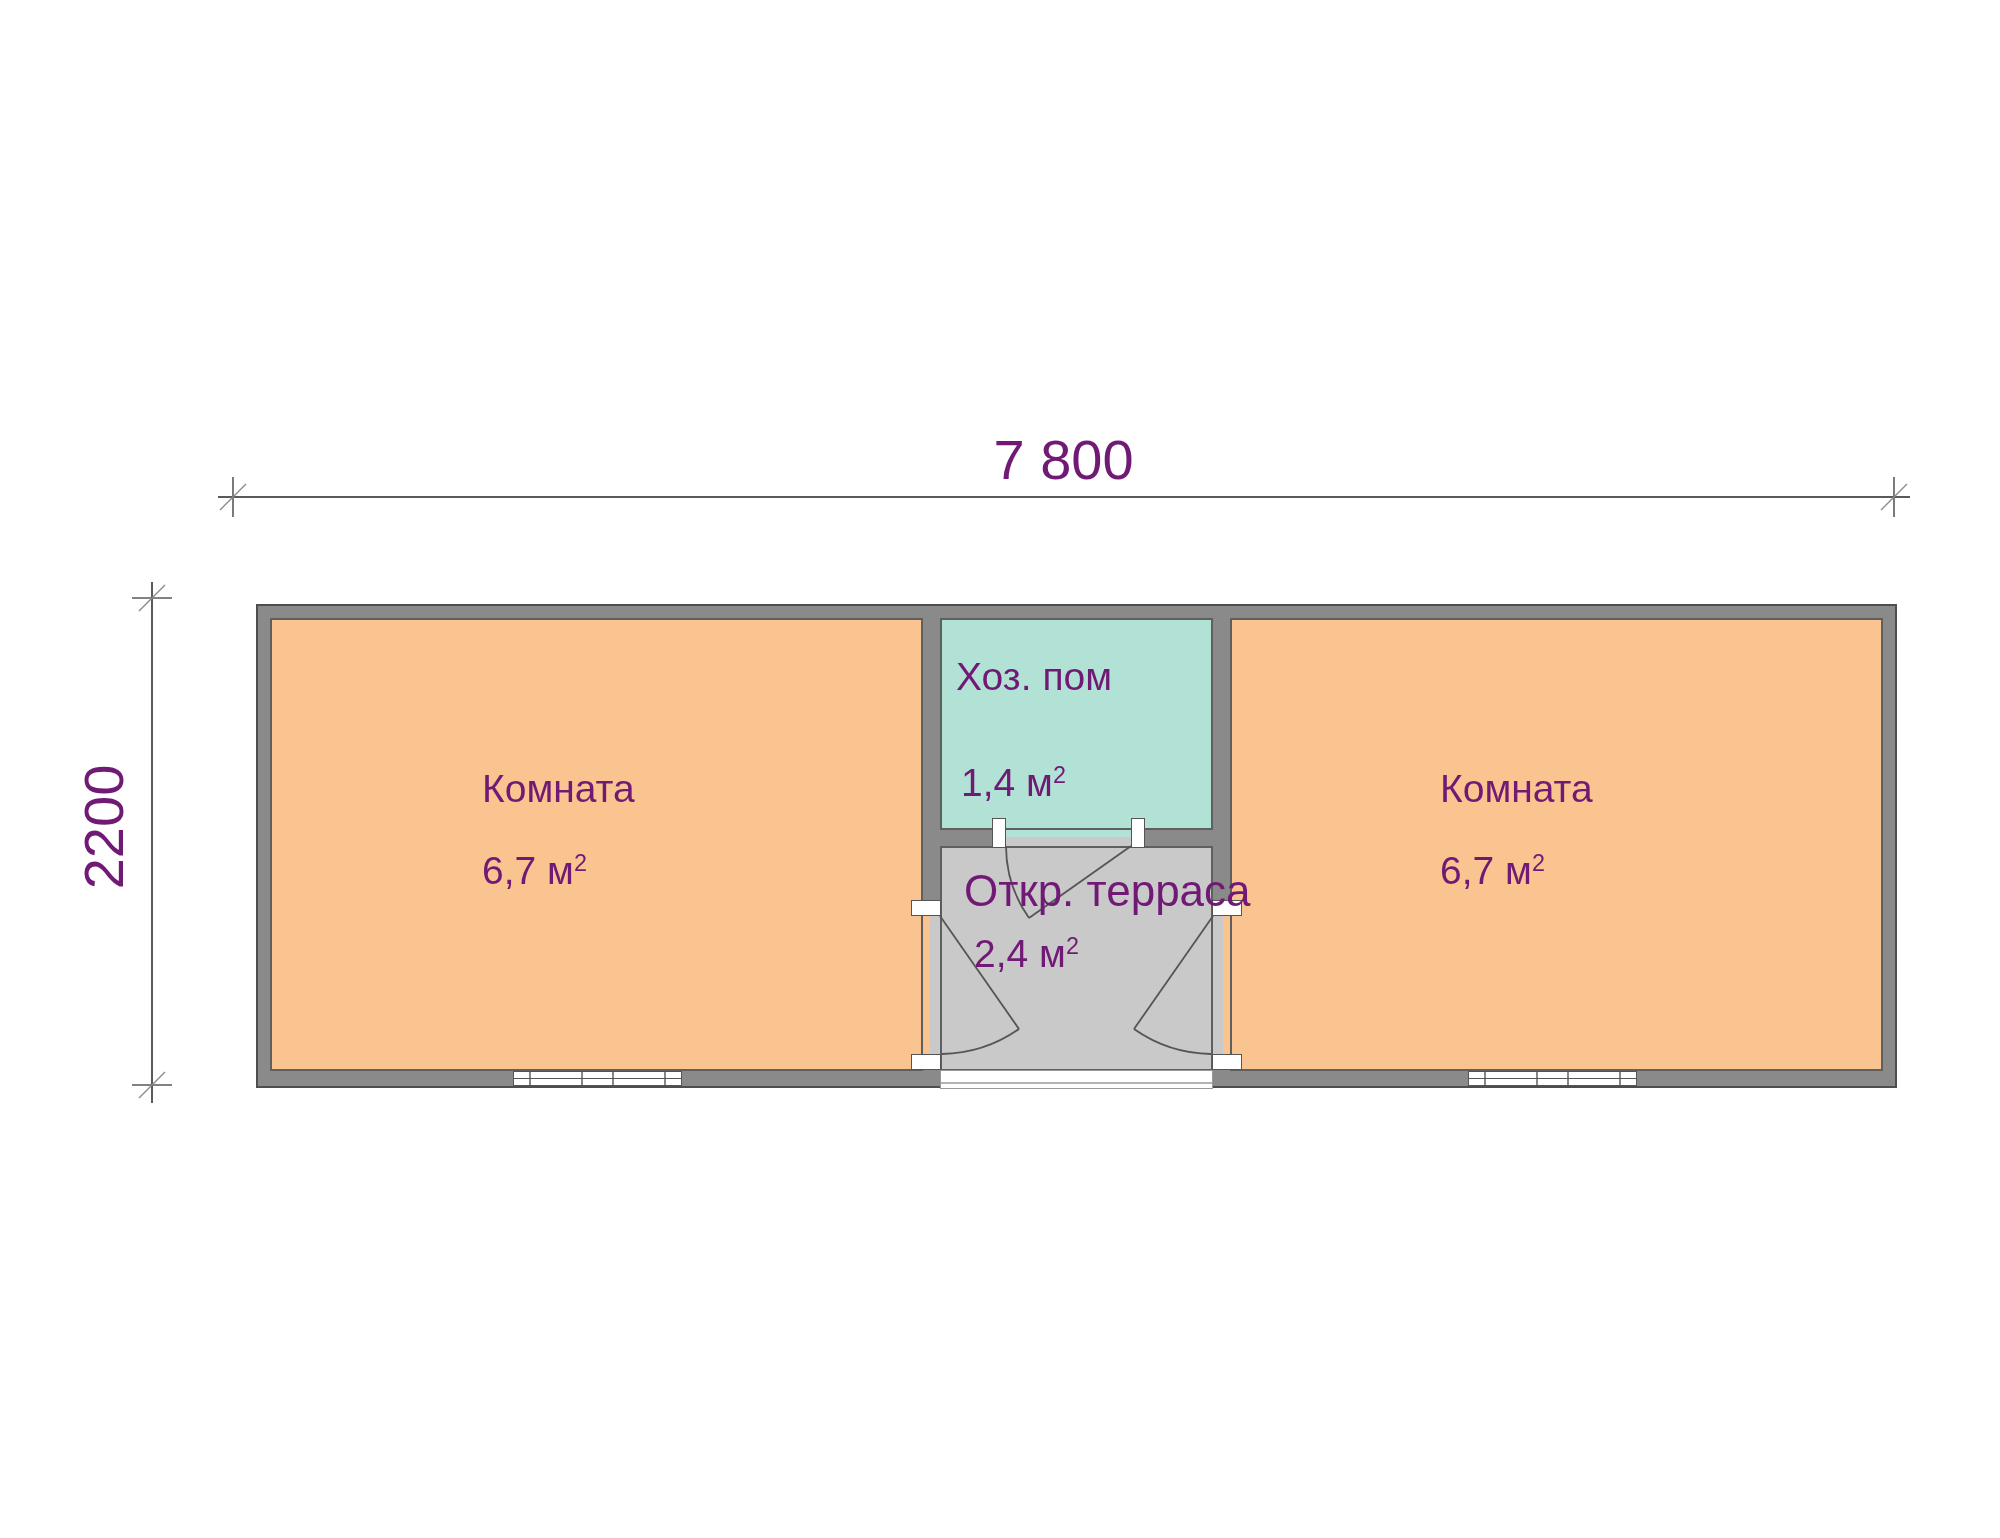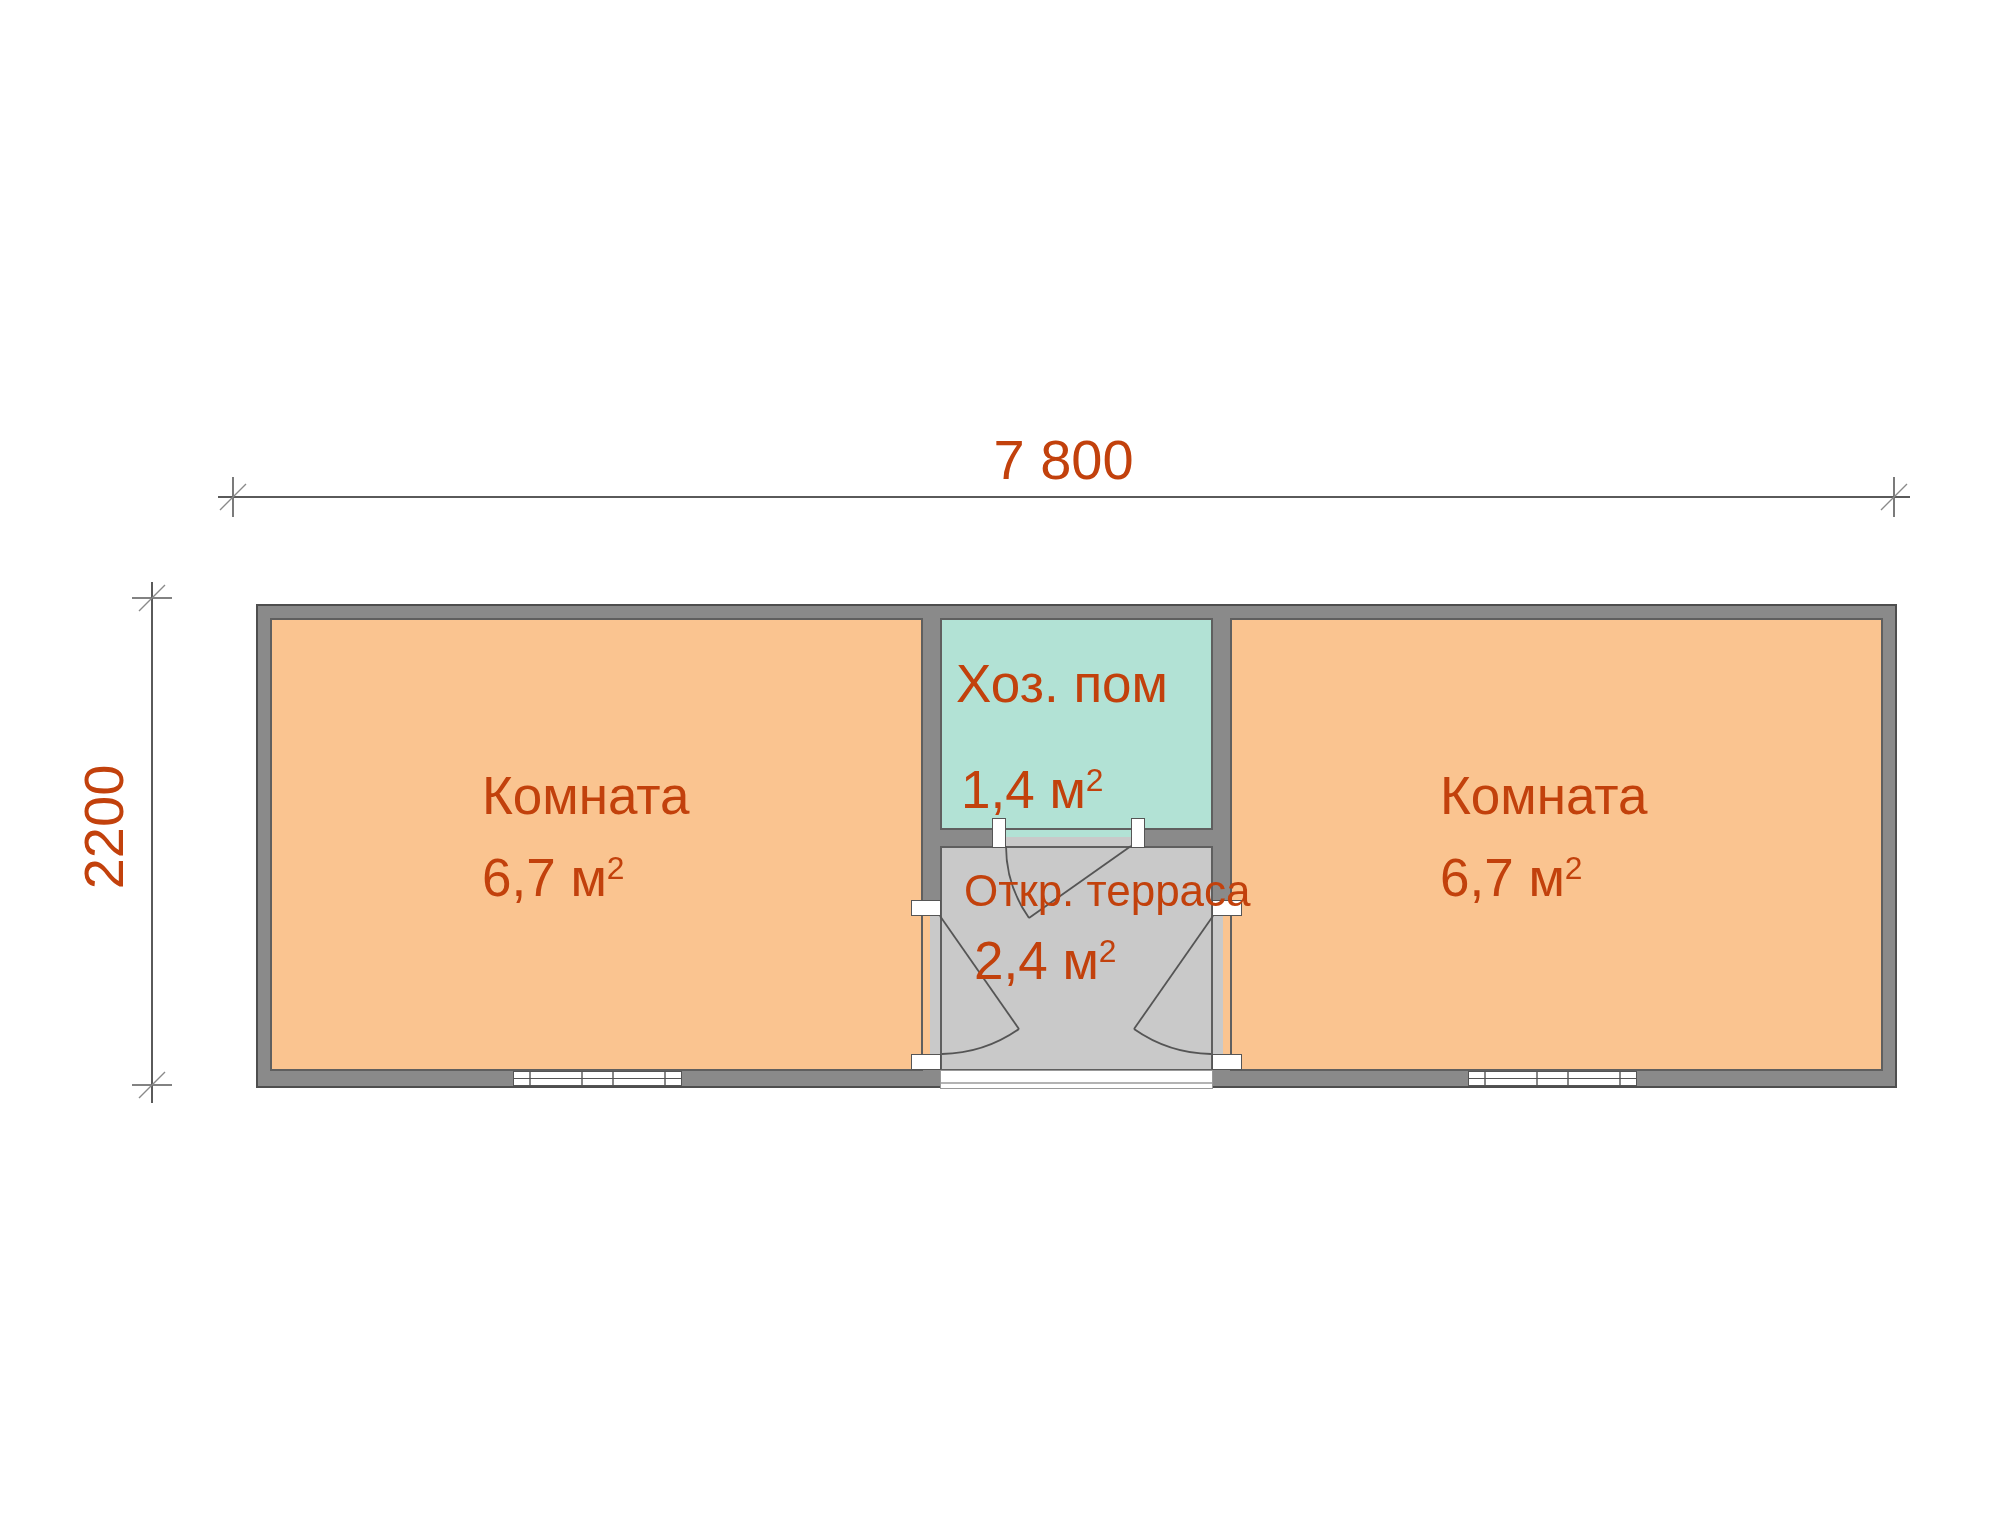--- a/index.html
+++ b/index.html
@@ -1,21 +1,21 @@
 <!DOCTYPE html>
 <html style="--room-fill: #fac490; --utility-fill: #b2e2d5; --terrace-fill: #c9c9c9; --wall-fill: #8a8a8a; --wall-outline: #4e4e4e; --dim-line: #5a5a5a;"><head>
 <meta charset="utf-8">
 <style>
   html,body{margin:0;padding:0;background:#ffffff;}
   #canvas{
     position:relative;
     width:2000px;height:1538px;
     background:#ffffff;
     font-family:"Liberation Sans","DejaVu Sans",sans-serif;
-    color:#c2410c;
+    color:#701a75;
     overflow:hidden;
   }
   .abs{position:absolute;box-sizing:border-box;}
   
   .building{
     left:256px;top:604px;width:1641px;height:484px;
     background:var(--wall-fill,#8a8a8a);
     border:2px solid var(--wall-outline,#4e4e4e);
   }
   .floor{border:2px solid #5f5f5f;}
@@ -40,21 +40,21 @@
   .jamb-ur{left:1131px;top:818px; width:14px;height:30px;}
   
   .threshold{left:940px;top:1070px;width:273px;height:19px;background:#ffffff;border:1px solid #999;}
   .window{background:#ffffff;border:1px solid #555;height:15px;width:169px;top:1071px;}
   .window-left{left:513px;}
   .window-right{left:1468px;}
   
   #lines{left:0;top:0;width:2000px;height:1538px;pointer-events:none;}
   
   .lbl{position:absolute;line-height:1;white-space:nowrap;}
-  .room-lbl{font-size:53px;}
+  .room-lbl{font-size:39px;}
   .small-lbl{font-size:44px;}
   .dim-lbl{font-size:56px;}
   sup{font-size:60%;vertical-align:baseline;position:relative;top:-0.55em;}
   .dim-top{left:233px;top:432px;width:1661px;text-align:center;}
   .dim-side{left:104px;top:827px;transform:translate(-50%,-50%) rotate(-90deg);transform-origin:center;}
   .l-name{left:482px;top:769px;}
   .l-area{left:482px;top:851px;}
   .r-name{left:1440px;top:769px;}
   .r-area{left:1440px;top:851px;}
   .u-name{left:956px;top:657px;}

